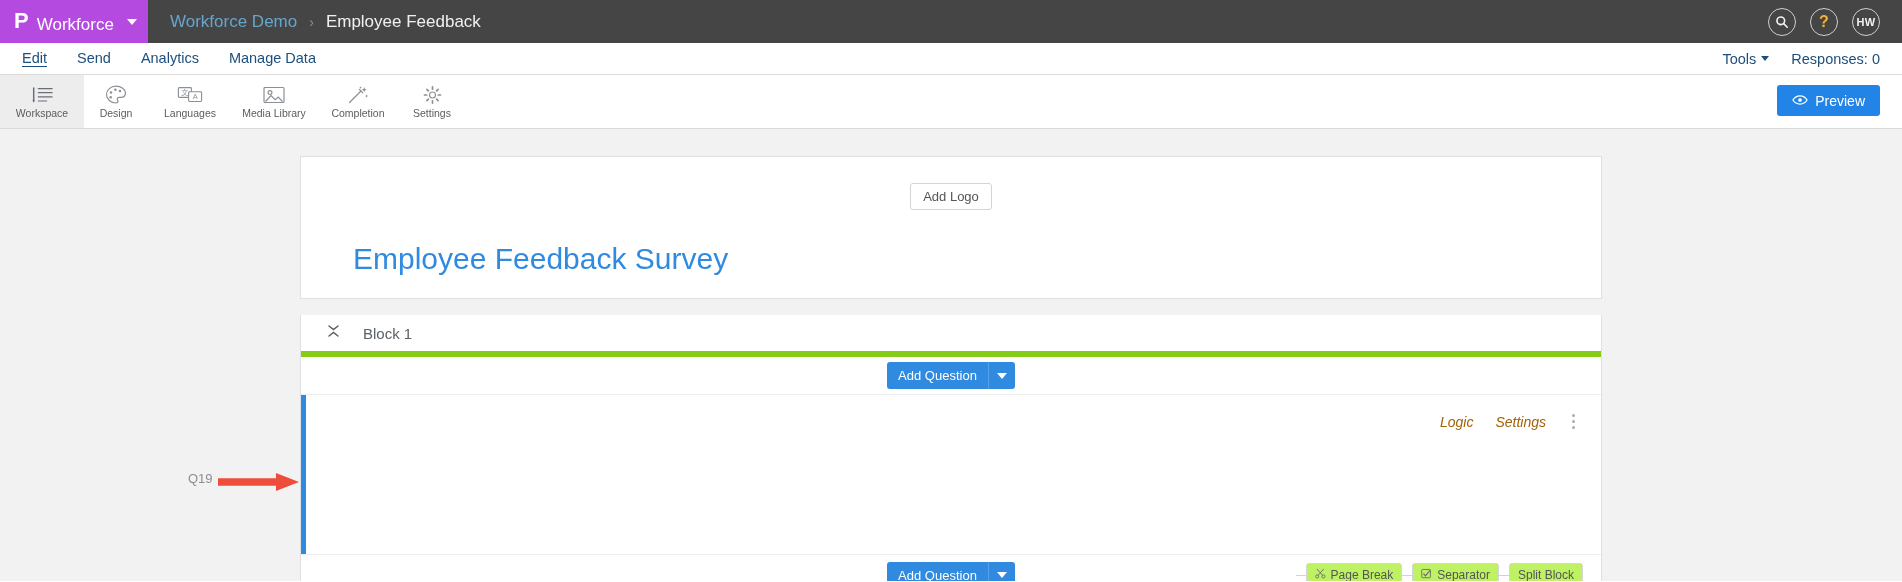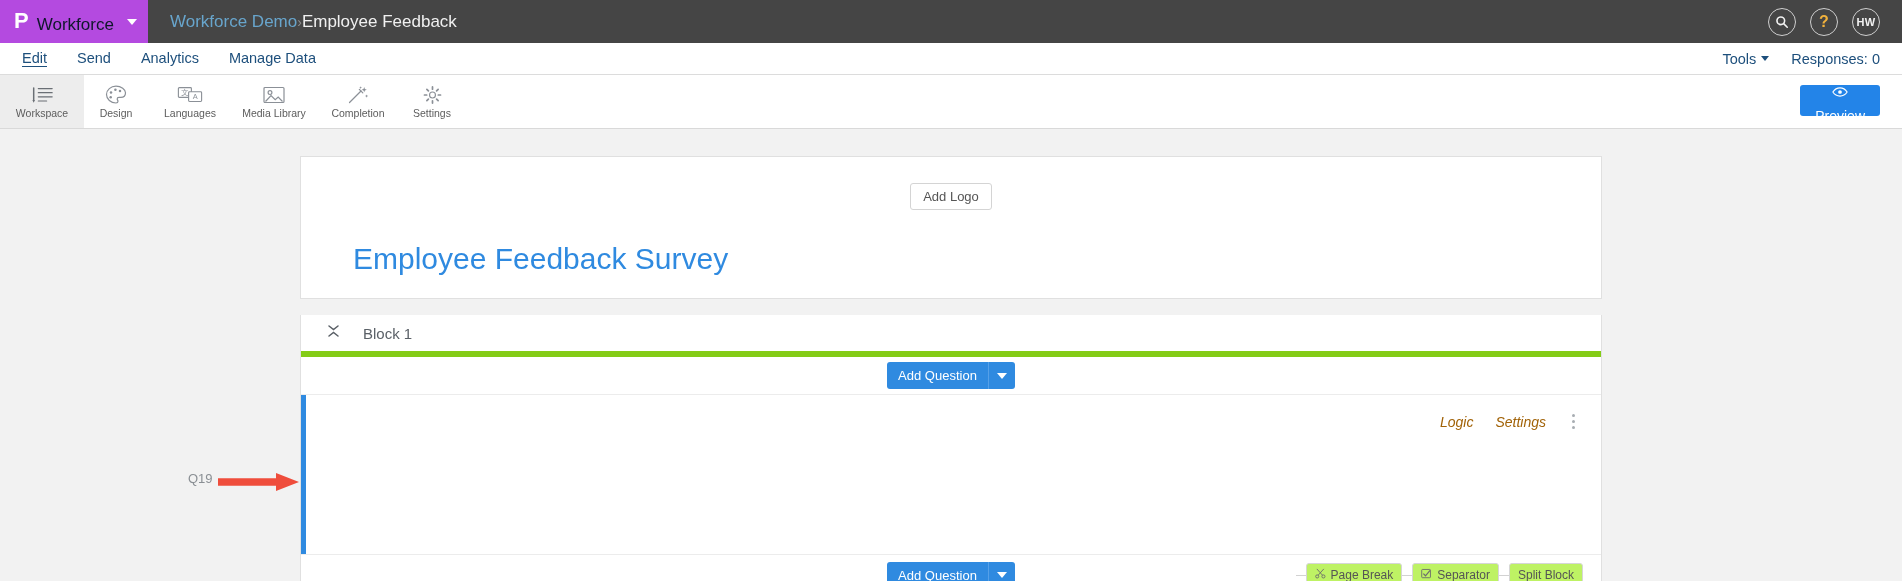--- a/index.html
+++ b/index.html
@@ -24,31 +24,31 @@
     display: flex; align-items: center;
     padding-left: 14px;
     gap: 9px;
     cursor: pointer;
   }
   .brand-logo {
     color: #fff; font-size: 22px; font-weight: bold;
     line-height: 1; letter-spacing: -1px;
     transform: translateY(-1px);
   }
-  .brand-name { color: #0f172a; font-size: 17px; margin-top: 7px; }
+  .brand-name { color: #ffffff; font-size: 17px; margin-top: 7px; }
   .brand-caret {
     width: 0; height: 0;
     border-left: 5px solid transparent;
     border-right: 5px solid transparent;
     border-top: 6px solid #fff;
     margin-left: 4px;
   }
   .crumbs {
     display: flex; align-items: center;
-    padding-left: 22px; gap: 0;
+    padding-left: 22px; gap: 12px;
   }
   .crumb-link { color: #68a5cc; font-size: 17px; cursor: pointer; }
   .crumb-sep { color: #8d8d8d; font-size: 14px; }
   .crumb-current { color: #f0f0f0; font-size: 17px; }
   .topbar-right {
     margin-left: auto;
     display: flex; align-items: center;
     gap: 14px; padding-right: 22px;
   }
   .circ-btn {
@@ -114,21 +114,20 @@
   .tool.active { background: #ededed; }
   .tool svg { display: block; }
   .tool-label { font-size: 10.5px; color: #5c5c5c; white-space: nowrap; }
   .preview-btn {
     position: absolute; right: 22px; top: 10px;
     height: 31px; padding: 0 15px;
     background: #2384e8; color: #fff;
     border-radius: 3px; font-size: 14px;
     display: flex; align-items: center; gap: 7px;
     cursor: pointer;
-    flex-direction: column;
   }
 
   
   .canvas {
     width: 100%; height: calc(582px - 43px - 32px - 55px);
     background: #f2f2f2;
     overflow: hidden;
     position: relative;
   }
   .sheet {

